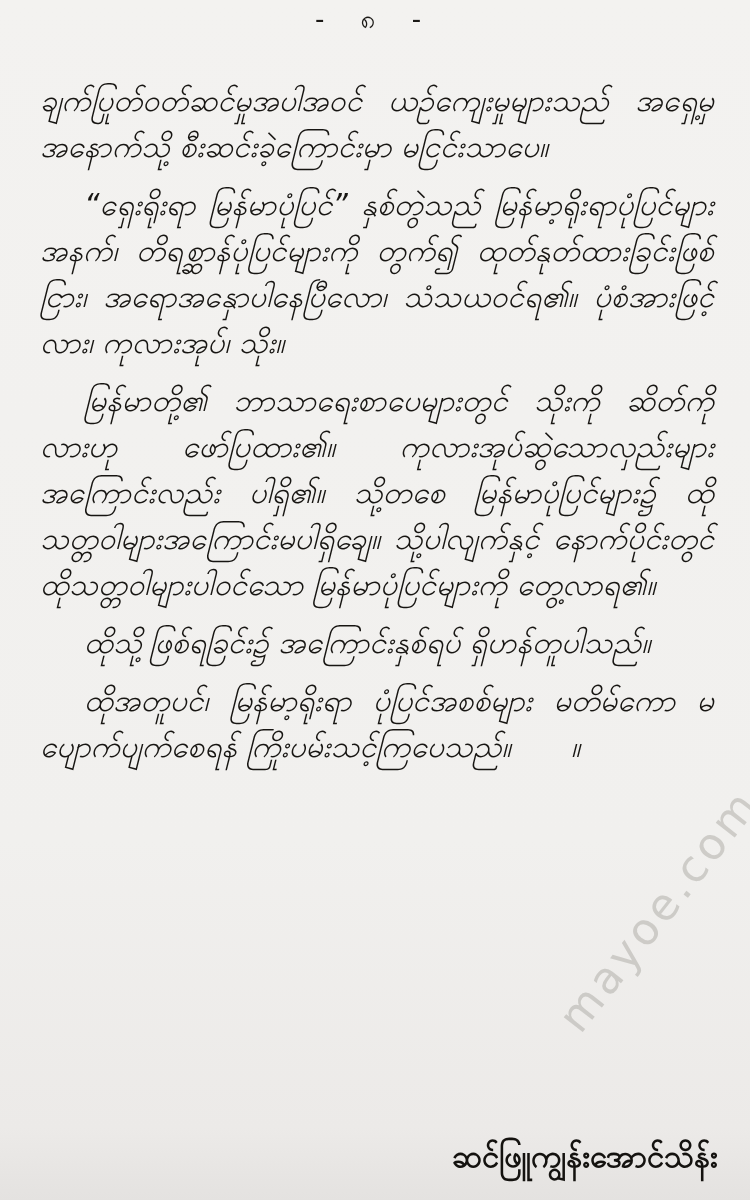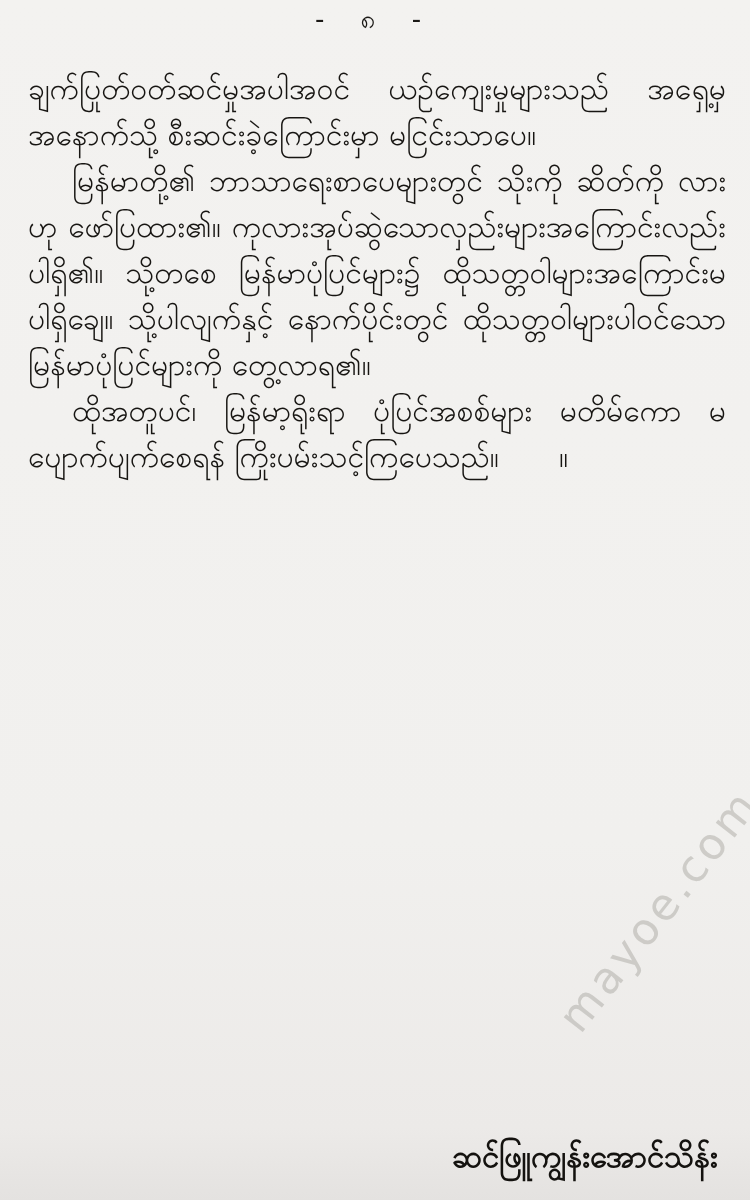--- a/index.html
+++ b/index.html
@@ -35,21 +35,22 @@
     position: absolute;
     top: 66px;
     left: 28px;
     right: 24px;
     font-size: 30px;
     line-height: 46px;
     text-align: justify;
     color: #171512;
   }
   .body-text p {
-    margin: 0;
+    margin: 12px;
+    font-style: italic;
   }
   .body-text p.indent {
     text-indent: 44px;
   }
   .signature {
     position: absolute;
     right: 32px;
     bottom: 18px;
     font-weight: bold;
     font-size: 31px;
@@ -70,21 +71,23 @@
 </style>
 </head>
 <body>
 
 <div class="page">
 
   <div class="page-number">- ၈ -</div>
 
   <div class="body-text">
     <p>ချက်ပြုတ်ဝတ်ဆင်မှုအပါအဝင် ယဉ်ကျေးမှုများသည် အရှေ့မှ အနောက်သို့ စီးဆင်းခဲ့ကြောင်းမှာ မငြင်းသာပေ။</p>
+    <p class="indent">“ရှေးရိုးရာ မြန်မာပုံပြင်” နှစ်တွဲသည် မြန်မာ့ရိုးရာပုံပြင်များအနက်၊ တိရစ္ဆာန်ပုံပြင်များကို တွက်၍ ထုတ်နုတ်ထားခြင်းဖြစ်ငြား၊ အရောအနှောပါနေပြီလော၊ သံသယဝင်ရ၏။ ပုံစံအားဖြင့် လား၊ ကုလားအုပ်၊ သိုး။</p>
     <p class="indent">မြန်မာတို့၏ ဘာသာရေးစာပေများတွင် သိုးကို ဆိတ်ကို လားဟု ဖော်ပြထား၏။ ကုလားအုပ်ဆွဲသောလှည်းများအကြောင်းလည်း ပါရှိ၏။ သို့တစေ မြန်မာပုံပြင်များ၌ ထိုသတ္တဝါများအကြောင်းမပါရှိချေ။ သို့ပါလျက်နှင့် နောက်ပိုင်းတွင် ထိုသတ္တဝါများပါဝင်သော မြန်မာပုံပြင်များကို တွေ့လာရ၏။</p>
+    <p class="indent">ထိုသို့ဖြစ်ရခြင်း၌ အကြောင်းနှစ်ရပ် ရှိဟန်တူပါသည်။</p>
     <p class="indent">ထိုအတူပင်၊ မြန်မာ့ရိုးရာ ပုံပြင်အစစ်များ မတိမ်ကော မပျောက်ပျက်စေရန် ကြိုးပမ်းသင့်ကြပေသည်။  ။</p>
   </div>
 
   <div class="watermark">mayoe.com</div>
 
   <div class="signature">ဆင်ဖြူကျွန်းအောင်သိန်း</div>
 
 </div>
 
 </body></html>

